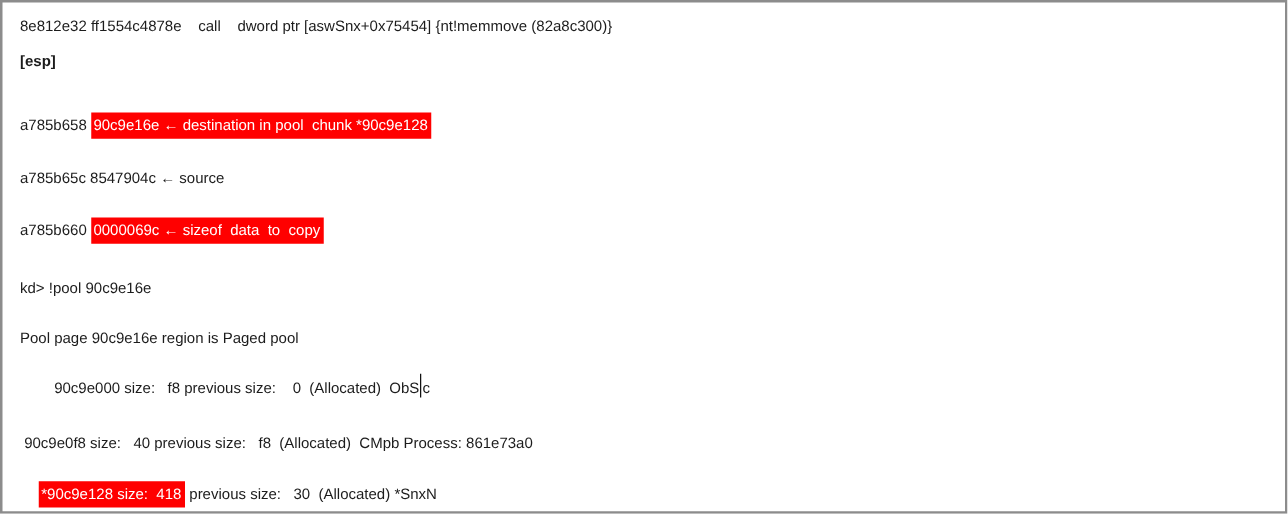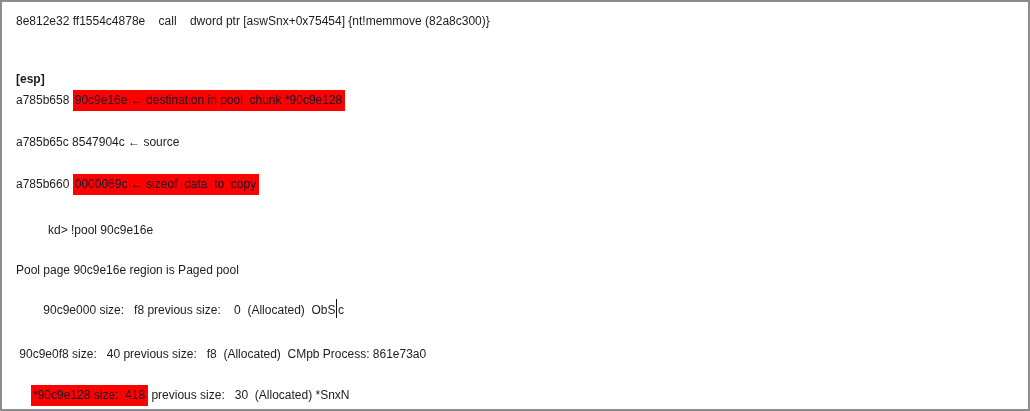--- a/index.html
+++ b/index.html
@@ -19,33 +19,33 @@
     overflow: hidden;
   }
   .line {
     position: absolute;
     left: 14px;
     right: 4px;
     line-height: 22px;
     white-space: pre;
   }
   .line:nth-child(1)  { top: 8px;  }
-  .line:nth-child(2)  { top: 66px; }
+  .line:nth-child(2)  { top: 36px; }
   .line:nth-child(3)  { top: 87px; }
   .line:nth-child(4)  { top: 129px; }
   .line:nth-child(5)  { top: 171px; }
-  .line:nth-child(6)  { top: 217px; margin-left: 32px; }
+  .line:nth-child(6)  { top: 217px; }
   .line:nth-child(7)  { top: 257px; }
   .line:nth-child(8)  { top: 297px; margin-left: 24px; }
   .line:nth-child(9)  { top: 341px; }
   .line:nth-child(10) { top: 382px; padding-left: 15px; }
   .line.bold { font-weight: bold; }
   .hl {
     background: #ff0000;
-    color: #0f172a;
+    color: #ffffff;
     padding: 3px 3px 4px 2px;
   }
   .caret {
     display: inline-block;
     width: 1.5px;
     height: 19px;
     background: #111111;
     vertical-align: -4px;
     margin: 0 0.5px;
   }

